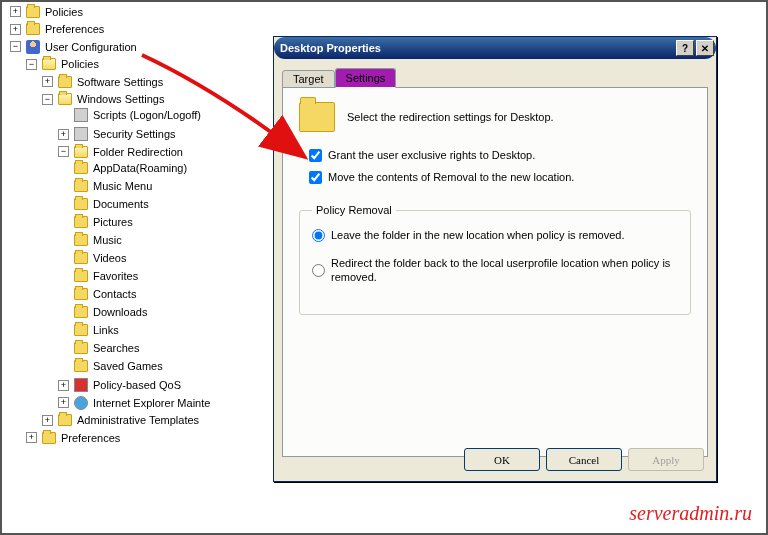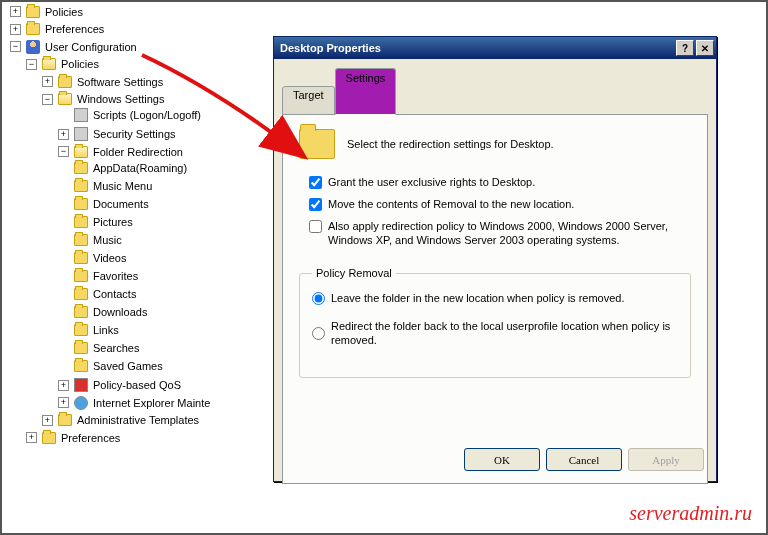--- a/index.html
+++ b/index.html
@@ -17,28 +17,28 @@
 .folder-icon::before { content: ''; position: absolute; top: -3px; left: 0; width: 6px; height: 3px; background: #f5d864; border: 1px solid #c9a20f; border-bottom: none; border-radius: 1px 1px 0 0; }
 .folder-open { background: linear-gradient(#fff3c0, #f5d864); }
 .user-icon { width: 14px; height: 14px; display: inline-block; background: radial-gradient(circle at 50% 30%, #f9c98a 3px, #4169c9 3px); border-radius: 2px; margin-right: 3px; flex-shrink: 0; }
 .script-icon, .sec-icon, .qos-icon, .ie-icon { width: 14px; height: 14px; display: inline-block; background: #d0d0d0; border: 1px solid #888; margin-right: 3px; flex-shrink: 0; }
 .ie-icon { background: #4aa3df; border-radius: 50%; }
 .qos-icon { background: #d93030; }
 .node.selected .label { background: #d0d0d0; padding: 0 2px; }
 
 
 .dialog { position: absolute; left: 271px; top: 34px; width: 444px; height: 446px; background: #ece9d8; border: 1px solid #0a246a; box-shadow: 1px 1px 0 #000; }
-.titlebar { height: 22px; background: linear-gradient(#3a6ea5, #0a246a); color: #fff; display: flex; align-items: center; padding: 0 2px 0 6px; font-weight: bold; font-size: 11px; }
+.titlebar { height: 22px; background: linear-gradient(#3a6ea5, #0a246a); color: #fff; display: flex; align-items: center; padding: 0 2px 0 6px; font-weight: bold; font-size: 11px; border-radius: 11px; }
 .titlebar .title { flex: 1; }
 .titlebar .btn { width: 18px; height: 16px; background: #d4d0c8; border: 1px solid #fff; border-right-color: #404040; border-bottom-color: #404040; margin-left: 2px; display: flex; align-items: center; justify-content: center; color: #000; font-size: 10px; font-weight: bold; cursor: pointer; }
 
 .tab-area { margin: 8px; position: relative; }
 .tabs { display: flex; position: relative; top: 1px; z-index: 2; }
 .tab { padding: 3px 10px; background: #ece9d8; border: 1px solid #919b9c; border-bottom: none; border-radius: 3px 3px 0 0; margin-right: 0; cursor: pointer; font-size: 11px; }
-.tab.inactive { background: #e0ddce; border-bottom: 1px solid #919b9c; margin-top: 18px; padding-top: 2px; padding-bottom: 13px; }
+.tab.inactive { background: #e0ddce; border-bottom: 1px solid #919b9c; margin-top: 2px; padding-top: 2px; padding-bottom: 2px; }
 .tab.active { background: #a21caf; z-index: 3; border-bottom: 1px solid #fcfcfa; }
 
 .tab-panel { border: 1px solid #919b9c; background: #fcfcfa; padding: 14px 16px; height: 370px; }
 
 .desc-row { display: flex; align-items: center; gap: 12px; margin-bottom: 16px; }
 .big-folder { width: 36px; height: 30px; background: #f5d864; border: 1px solid #c9a20f; border-radius: 2px; position: relative; flex-shrink: 0; }
 .big-folder::before { content: ''; position: absolute; top: -6px; left: 0; width: 14px; height: 6px; background: #f5d864; border: 1px solid #c9a20f; border-bottom: none; border-radius: 2px 2px 0 0; }
 
 .check-row { display: flex; align-items: flex-start; gap: 6px; margin-bottom: 8px; margin-left: 10px; }
 .check-row input { margin-top: 1px; flex-shrink: 0; }
@@ -218,24 +218,20 @@
         <div>Select the redirection settings for Desktop.</div>
       </div>
       <div class="check-row">
         <input type="checkbox" checked="" style="">
         <label>Grant the user exclusive rights to Desktop.</label>
       </div>
       <div class="check-row">
         <input type="checkbox" checked="" style="">
         <label>Move the contents of Removal to the new location.</label>
       </div>
-      <div class="check-row">
-        <input type="checkbox" style="">
-        <label>Also apply redirection policy to Windows 2000, Windows 2000 Server, Windows XP, and Windows Server 2003 operating systems.</label>
-      </div>
       <fieldset>
         <legend>Policy Removal</legend>
         <div class="radio-row">
           <input type="radio" name="pr" checked="" style="">
           <label>Leave the folder in the new location when policy is removed.</label>
         </div>
         <div class="radio-row">
           <input type="radio" name="pr" style="">
           <label>Redirect the folder back to the local userprofile location when policy is removed.</label>
         </div>

